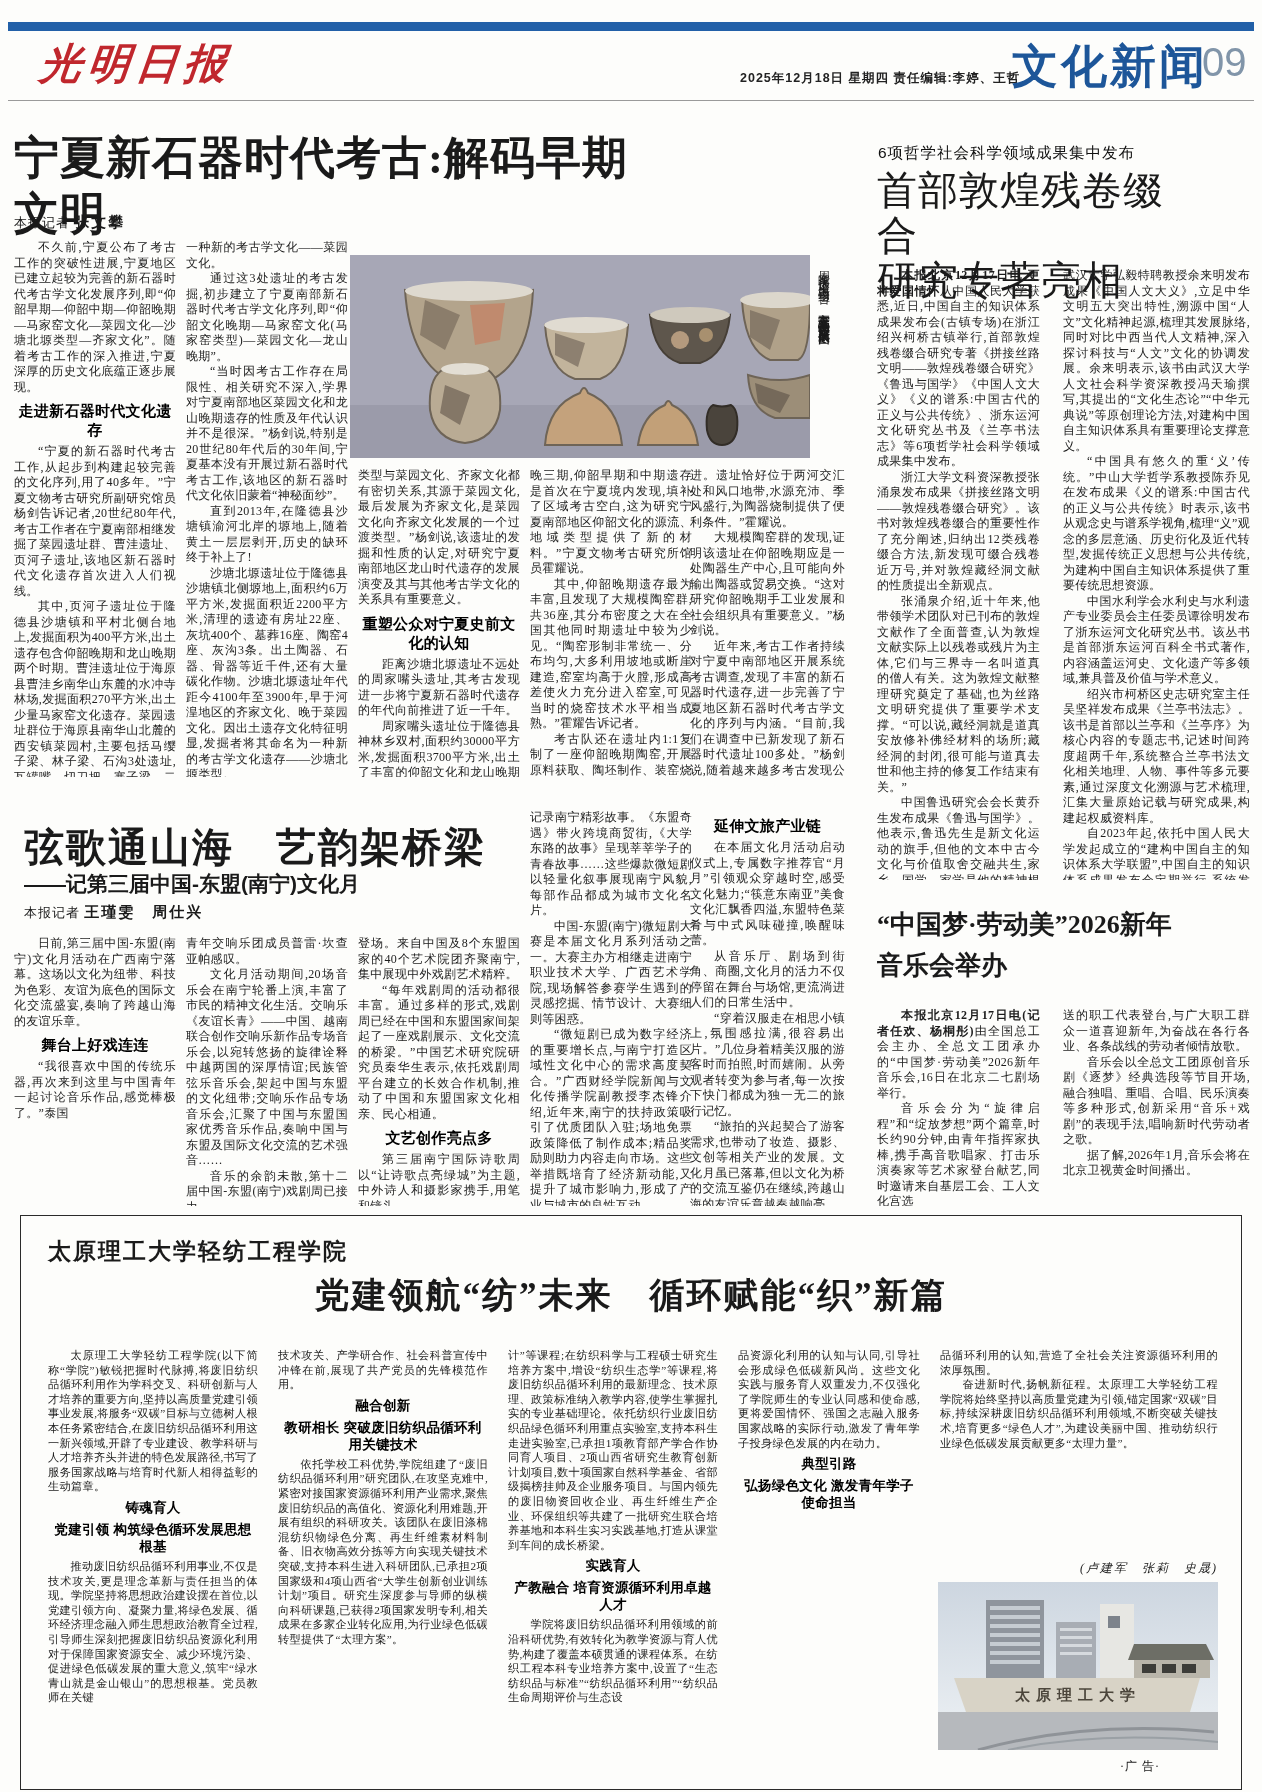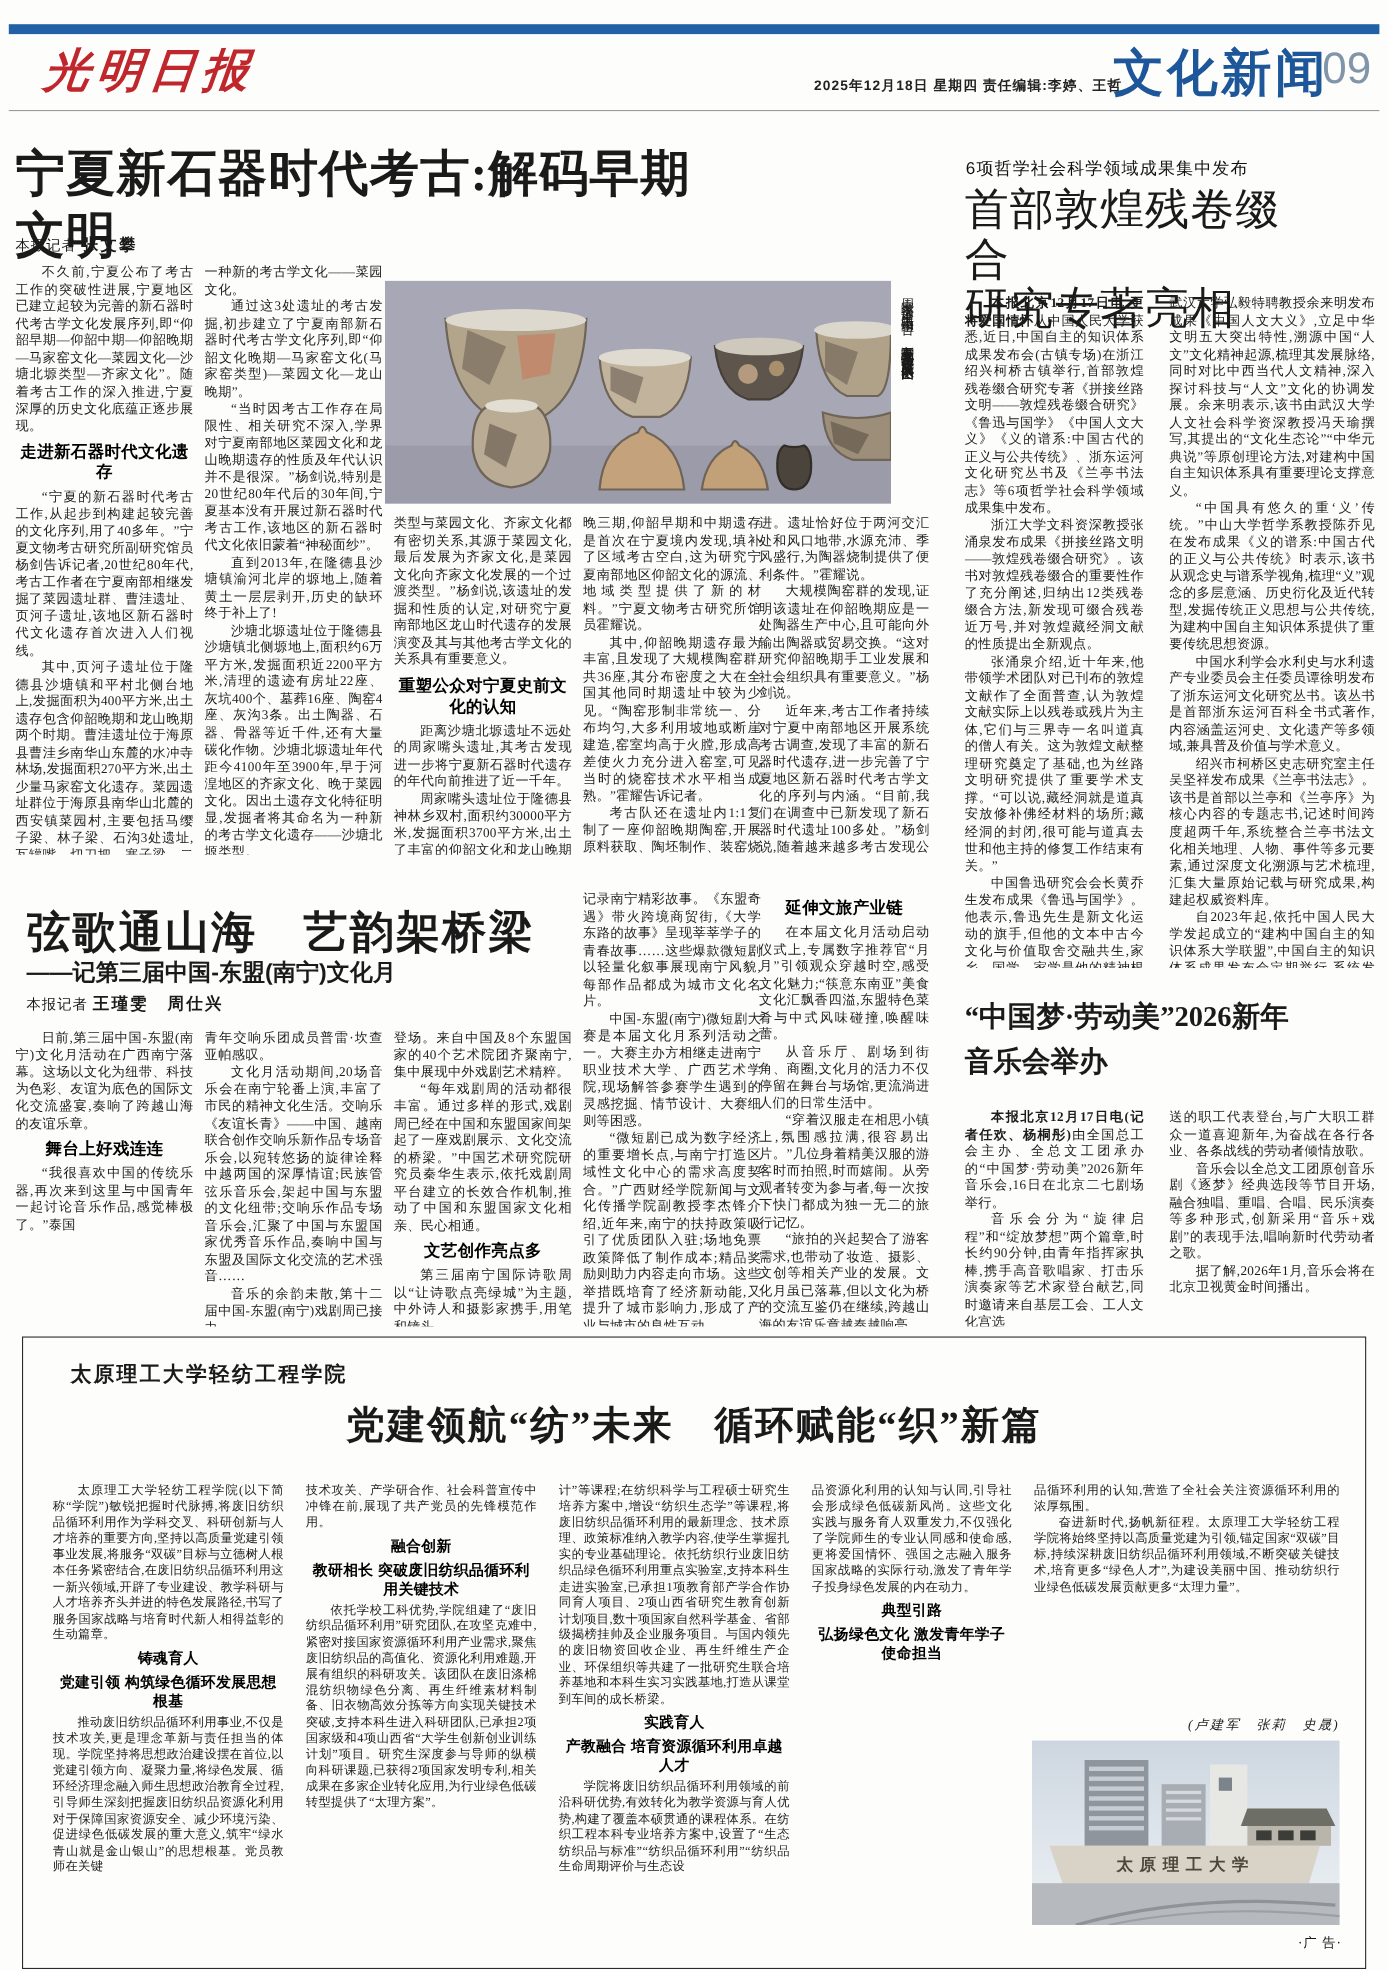--- a/index.html
+++ b/index.html
@@ -38,30 +38,30 @@
        font-family:"Liberation Sans","DejaVu Sans",sans-serif;color:#000;}
   .col p b{letter-spacing:0.3px;}
   
   .photo{position:absolute;left:350px;top:255px;width:460px;height:203px;overflow:hidden;}
   .vcap{position:absolute;left:816px;top:262px;height:205px;writing-mode:vertical-rl;
         font-size:11.5px;letter-spacing:2px;line-height:15px;}
   .vcap .l2{font-weight:bold;font-family:"Liberation Sans","DejaVu Sans",sans-serif;}
   
   .adbox{position:absolute;left:20px;top:1215px;width:1222px;height:575px;border:1.5px solid #2a2a2a;
          background:#fdfdfb;box-sizing:border-box;}
-  .ad-college{position:absolute;left:48px;top:1236px;font-size:19px;font-weight:bold;
-         font-family:"Liberation Sans","DejaVu Sans",sans-serif;letter-spacing:2px;margin-left:16px;}
+  .ad-college{position:absolute;left:48px;top:1236px;font-size:23px;font-weight:bold;
+         font-family:"Liberation Sans","DejaVu Sans",sans-serif;letter-spacing:2px;}
   .ad-title{position:absolute;left:20px;top:1272px;width:1222px;text-align:center;font-size:35px;
          font-weight:bold;letter-spacing:2px;}
   .adcol{font-size:11.2px;line-height:14.6px;}
   .adcol h4{font-size:13.5px;line-height:17px;margin:5px 0 4px 0;text-align:center;}
   .signature{position:absolute;left:940px;top:1560px;width:278px;text-align:right;font-size:12px;
          font-style:italic;letter-spacing:2px;}
   .campus{position:absolute;left:938px;top:1582px;width:280px;height:168px;overflow:hidden;}
-  .admark{position:absolute;left:1120px;top:1758px;width:100px;text-align:right;font-size:12px;letter-spacing:1px;}
+  .admark{position:absolute;left:1120px;top:1758px;width:100px;font-size:12px;letter-spacing:1px;}
 </style>
 </head>
 <body>
 
 <div id="page">
 
   <div class="topbar"></div>
   <div class="masthead">光明日报</div>
   <div class="dateline">2025年12月18日  星期四   责任编辑:李婷、王哲</div>
   <div class="sectiontitle">文化新闻</div>

